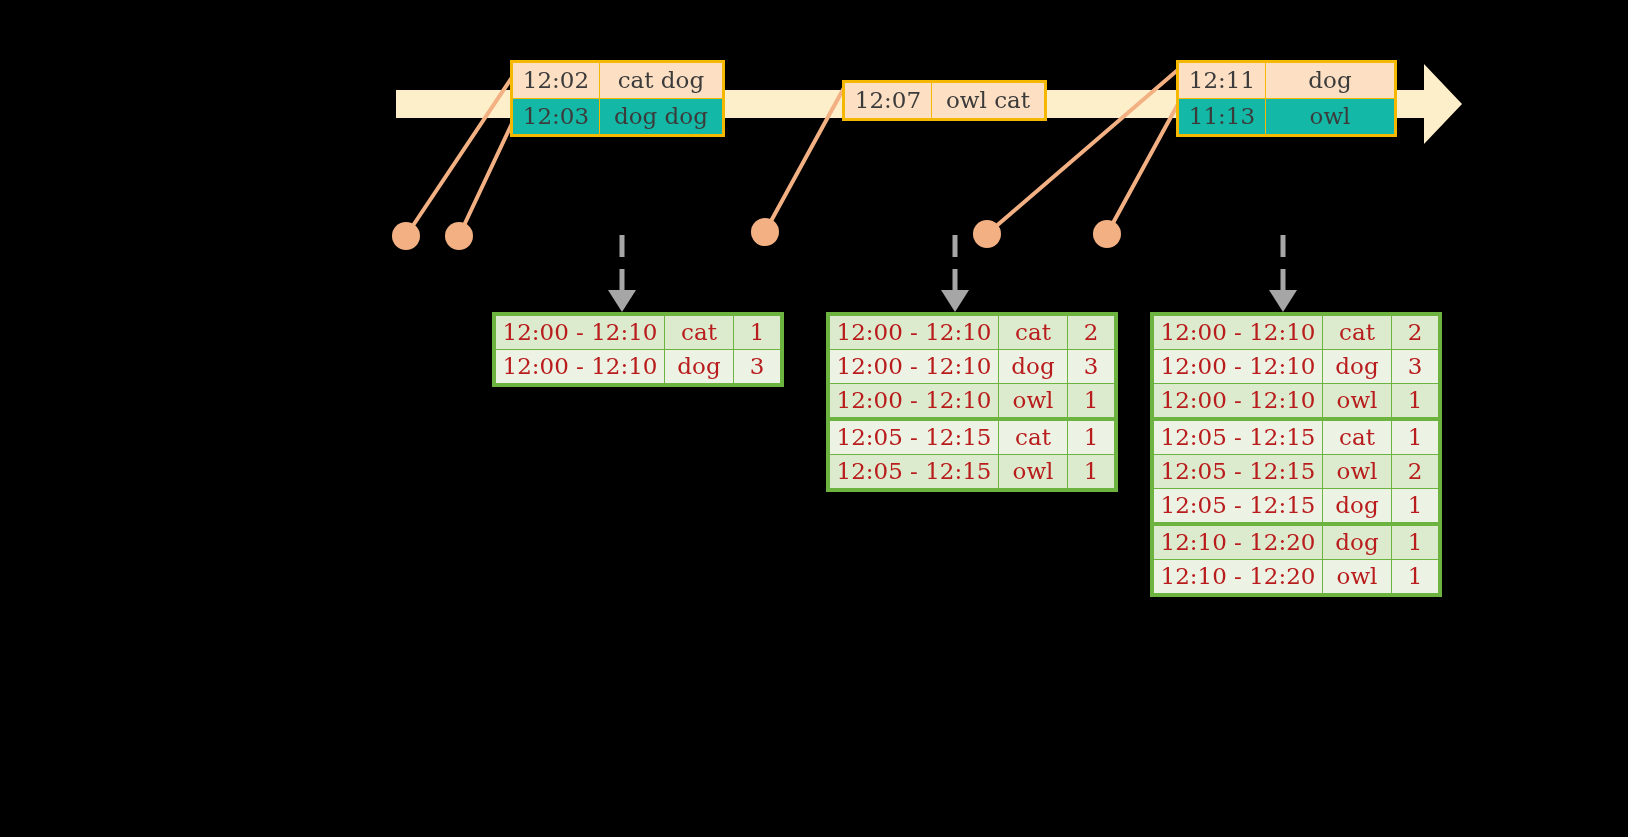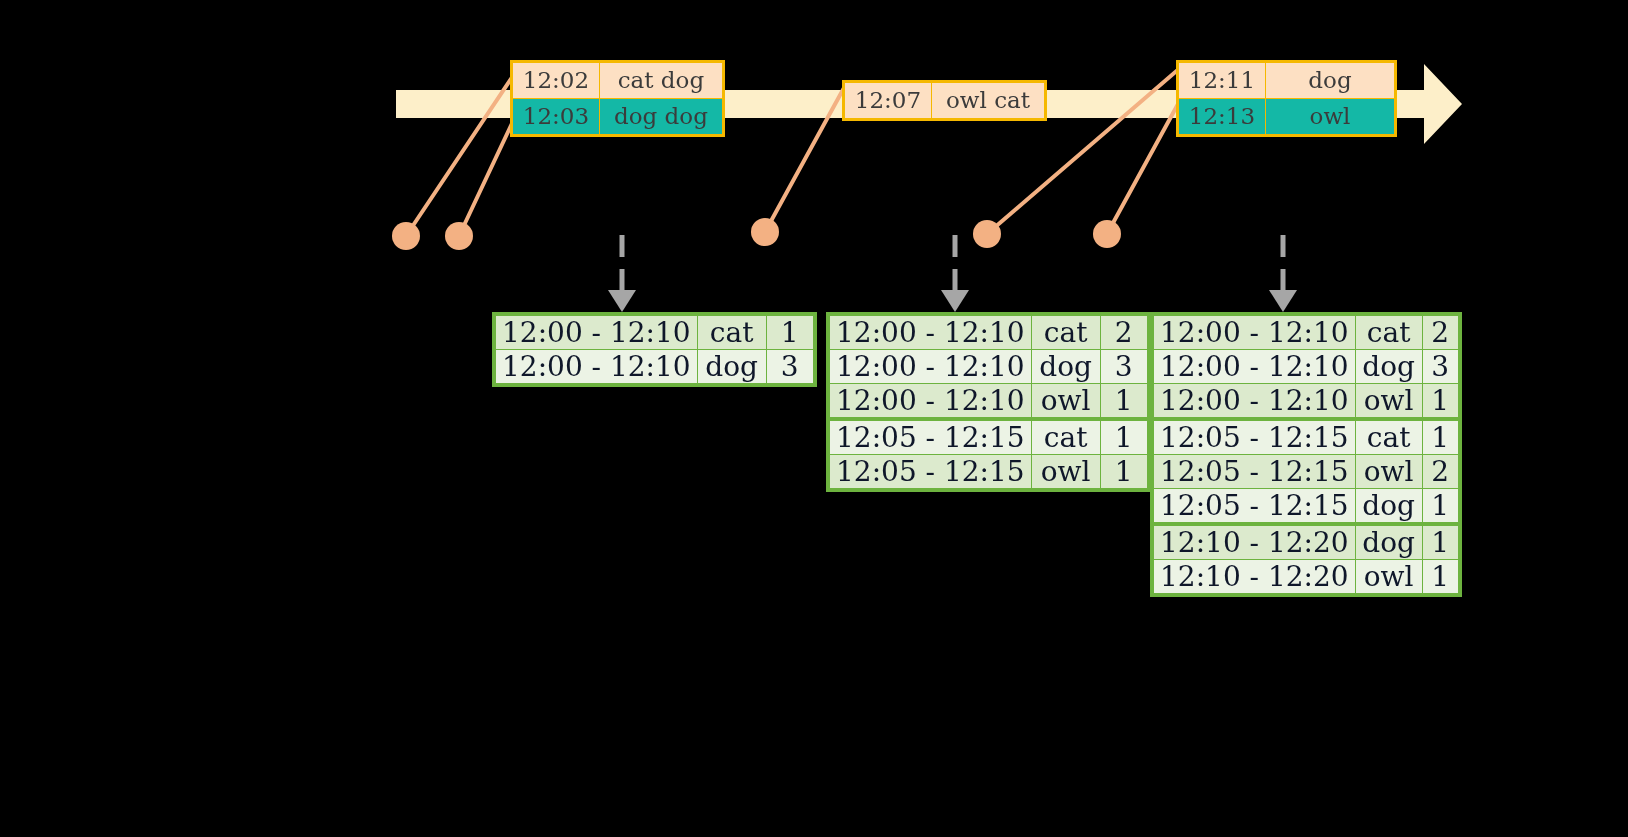--- a/index.html
+++ b/index.html
@@ -12,21 +12,21 @@
   .evt-table td{border:1.5px solid #F5B800;font-size:23px;color:#3b3b3b;
     text-align:center;font-family:"DejaVu Serif",serif;padding:0;height:35px;line-height:35px;
     white-space:nowrap;}
   .evt-table tr.r-a td{background:#FDE0C3;}
   .evt-table tr.r-b td{background:#14b8a6;}
   .evt-time{width:86px;}
   .evt-words{padding-left:14px !important;padding-right:14px !important;}
 
   
   .res-table{position:absolute;border:4px solid #6DB33F;border-collapse:collapse;z-index:5;}
-  .res-table td{border:1.5px solid #6DB33F;font-size:28px;color:#0f172a;
+  .res-table td{border:1.5px solid #6DB33F;font-size:23px;color:#b91c1c;
     text-align:center;font-family:"DejaVu Serif",serif;height:33px;line-height:33px;padding:0 6px;
     white-space:nowrap;}
   .res-table tr.g-a td{background:#DCEACD;}
   .res-table tr.g-b td{background:#ECF3E5;}
   .res-win{width:156px;}
   .res-word{width:56px;}
   .res-cnt{width:34px;}
   .res-table tr.sep td{border-top:4px solid #6DB33F;}
 </style>
 </head>
@@ -90,21 +90,21 @@
   </tbody>
     </table>
 
   <table class="evt-table" style="left:1176px; top:60px;border-radius:11px;">
     <tbody>
         <tr class="r-a">
       <td class="evt-time">12:11</td>
       <td class="evt-words" style="width:100px;">dog</td>
     </tr>
     <tr class="r-b">
-      <td class="evt-time">12:13</td>
+      <td class="evt-time">11:13</td>
       <td class="evt-words" style="width:100px;">owl</td>
     </tr>
   </tbody>
     </table>
 
   <table class="res-table" style="left:492px; top:312px;">
     <tbody>
         <tr class="g-a">
       <td class="res-win">12:00 - 12:10</td>
       <td class="res-word">cat</td>

